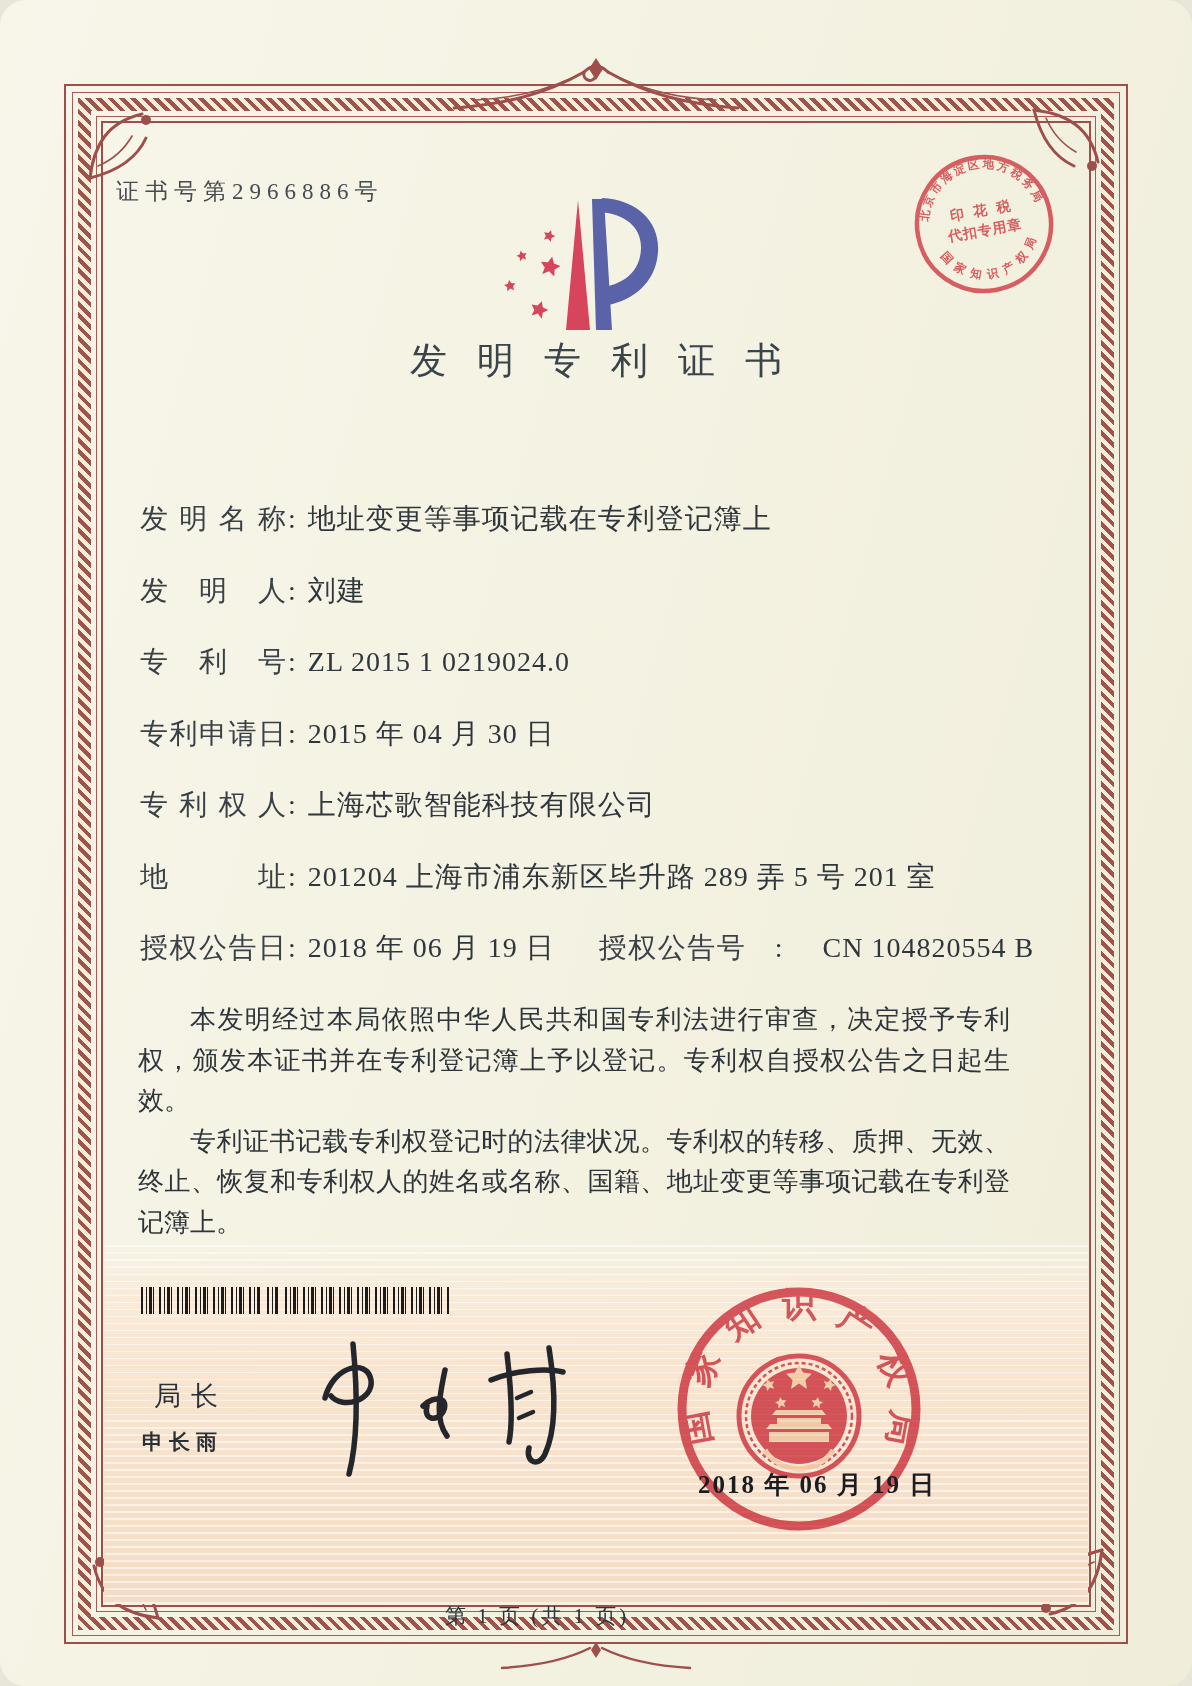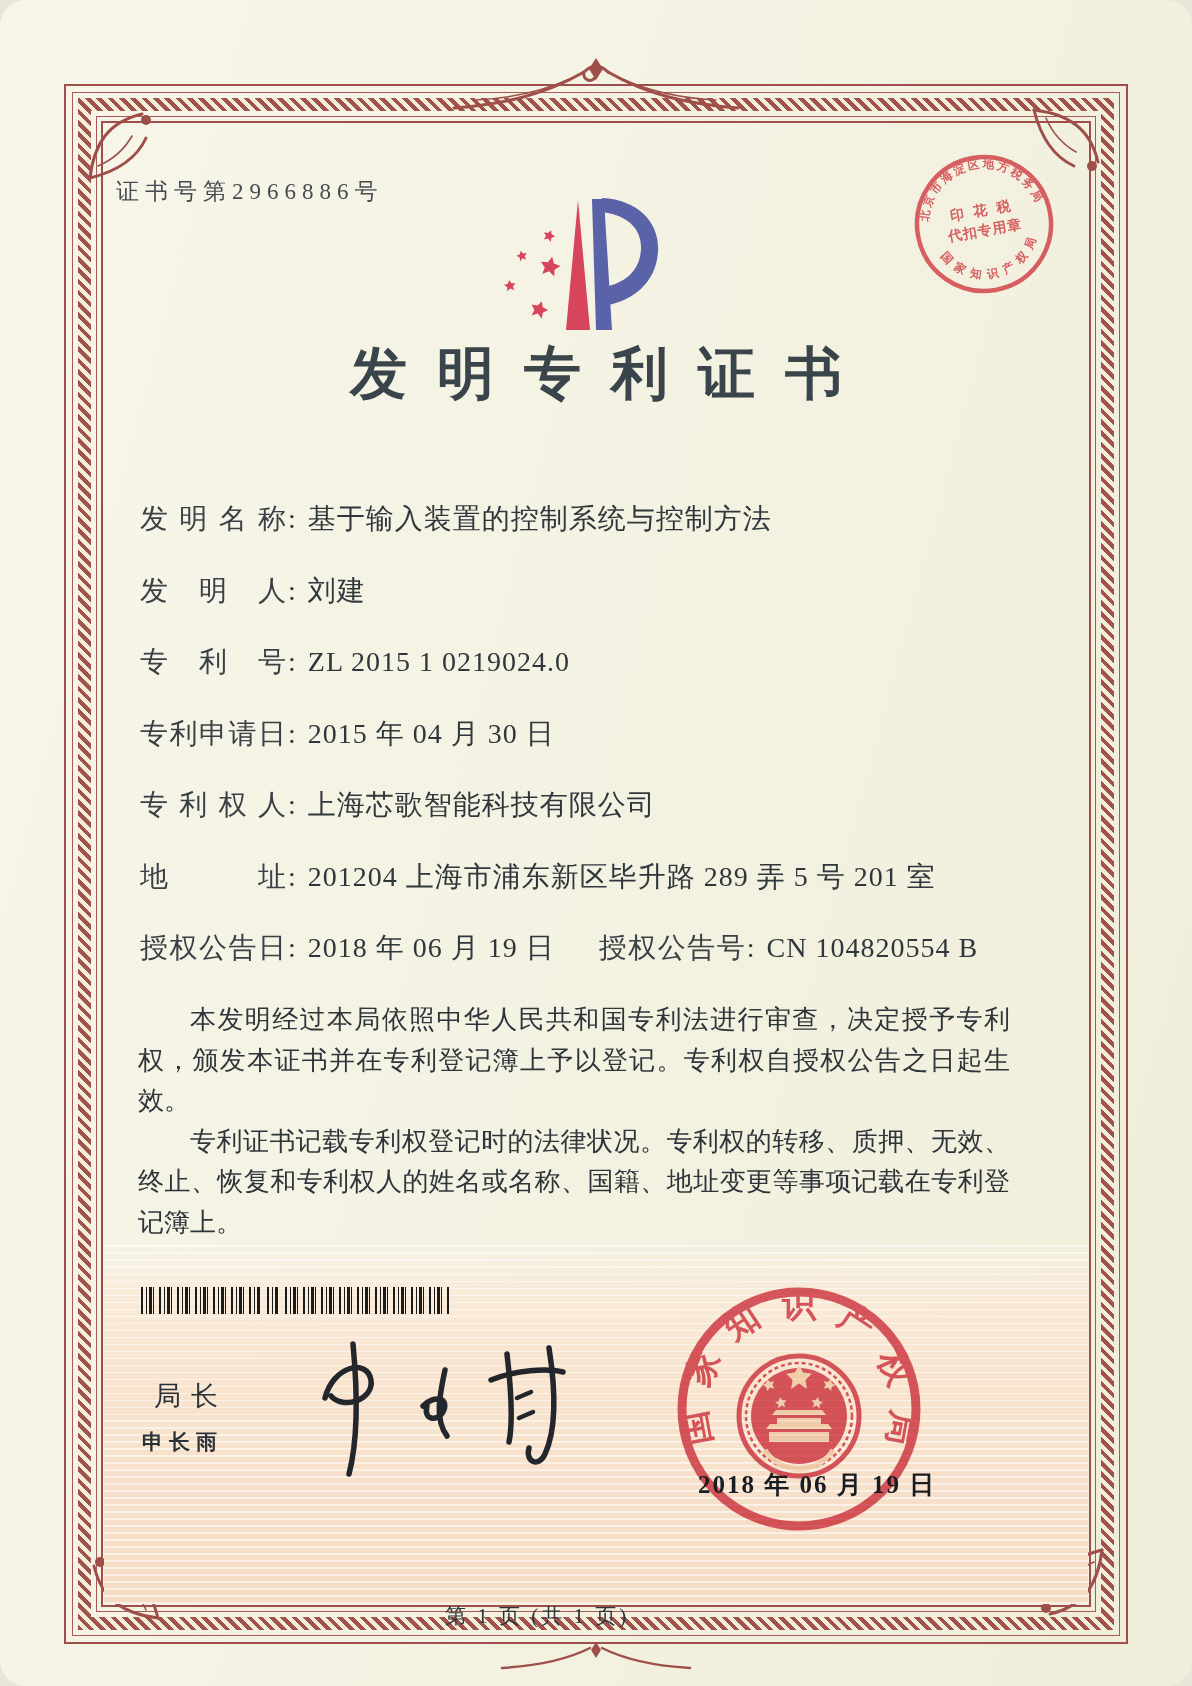--- a/index.html
+++ b/index.html
@@ -25,28 +25,28 @@
   .bot-orn{left:50%;bottom:8px;transform:translateX(-50%);}
   
   .pink{
     left:104px;right:104px;top:1243px;bottom:82px;
     background:
       repeating-linear-gradient(0deg,rgba(255,255,255,.55) 0 1.5px,rgba(255,255,255,0) 1.5px 7px),
       linear-gradient(180deg,rgba(248,238,224,0) 0,rgba(250,233,215,.85) 55px,#f8e4cf 140px,#f5dcc4 100%);
   }
   
   .certno{left:116px;top:176px;font-size:23px;letter-spacing:6px;color:#454b4f;}
-  .title{left:0;right:0;top:336px;text-align:center;font-size:57px;font-weight:bold;
+  .title{left:0;right:0;top:336px;text-align:center;font-size:37px;font-weight:normal;
          color:#3a454b;letter-spacing:30px;padding-left:30px;}
   .fields{left:140px;top:500px;right:112px;}
   .frow{display:flex;align-items:baseline;height:71.5px;font-size:28px;color:#30373c;}
   .flabel{display:inline-block;width:146px;text-align:justify;text-align-last:justify;color:#39414660;color:#394146;}
   .fcolon{margin:0 12px 0 2px;}
   .fvalue{letter-spacing:1px;white-space:nowrap;}
-  .grant2{margin-left:44px;display:flex;align-items:baseline;}
+  .grant2{margin-left:44px;display:flex;align-items:baseline;gap:28px;}
   .grant2 .flabel{width:146px;}
   .paras{left:138px;top:1000px;width:872px;}
   .paras p{margin:0;font-size:26px;line-height:40.5px;text-indent:2em;text-align:justify;color:#2e353a;}
   .barcode{left:141px;top:1287px;width:311px;height:27px;mix-blend-mode:multiply;
     background:repeating-linear-gradient(90deg,#1d1d1d 0 2px,rgba(0,0,0,0) 2px 5px,#1d1d1d 5px 6px,
       rgba(0,0,0,0) 6px 8px,#1d1d1d 8px 11px,rgba(0,0,0,0) 11px 12.5px,#1d1d1d 12.5px 13.5px,rgba(0,0,0,0) 13.5px 18px);}
   .dir-t{left:154px;top:1378px;font-size:27px;letter-spacing:10px;color:#2b3237;}
   .dir-n{left:142px;top:1428px;font-size:21px;letter-spacing:6px;color:#2b3237;font-weight:bold;}
   .sig{left:295px;top:1336px;width:280px;height:150px;}
   .bigseal{left:668px;top:1278px;width:262px;height:262px;mix-blend-mode:multiply;}
@@ -155,21 +155,21 @@
       <text x="79" y="92" font-size="14" font-weight="bold" text-anchor="middle" letter-spacing="1">代扣专用章</text>
     </g>
   </svg>
 
   <div class="abs title">发明专利证书</div>
 
   <div class="abs fields">
     <div class="frow">
       <span class="flabel">发明名称</span>
         <span class="fcolon">:</span>
-      <span class="fvalue">基于输入装置的控制系统与控制方法</span>
+      <span class="fvalue">地址变更等事项记载在专利登记簿上</span>
     </div>
     <div class="frow">
       <span class="flabel">发明人</span>
         <span class="fcolon">:</span>
       <span class="fvalue">刘建</span>
     </div>
     <div class="frow">
       <span class="flabel">专利号</span>
         <span class="fcolon">:</span>
       <span class="fvalue">ZL 2015 1 0219024.0</span>

